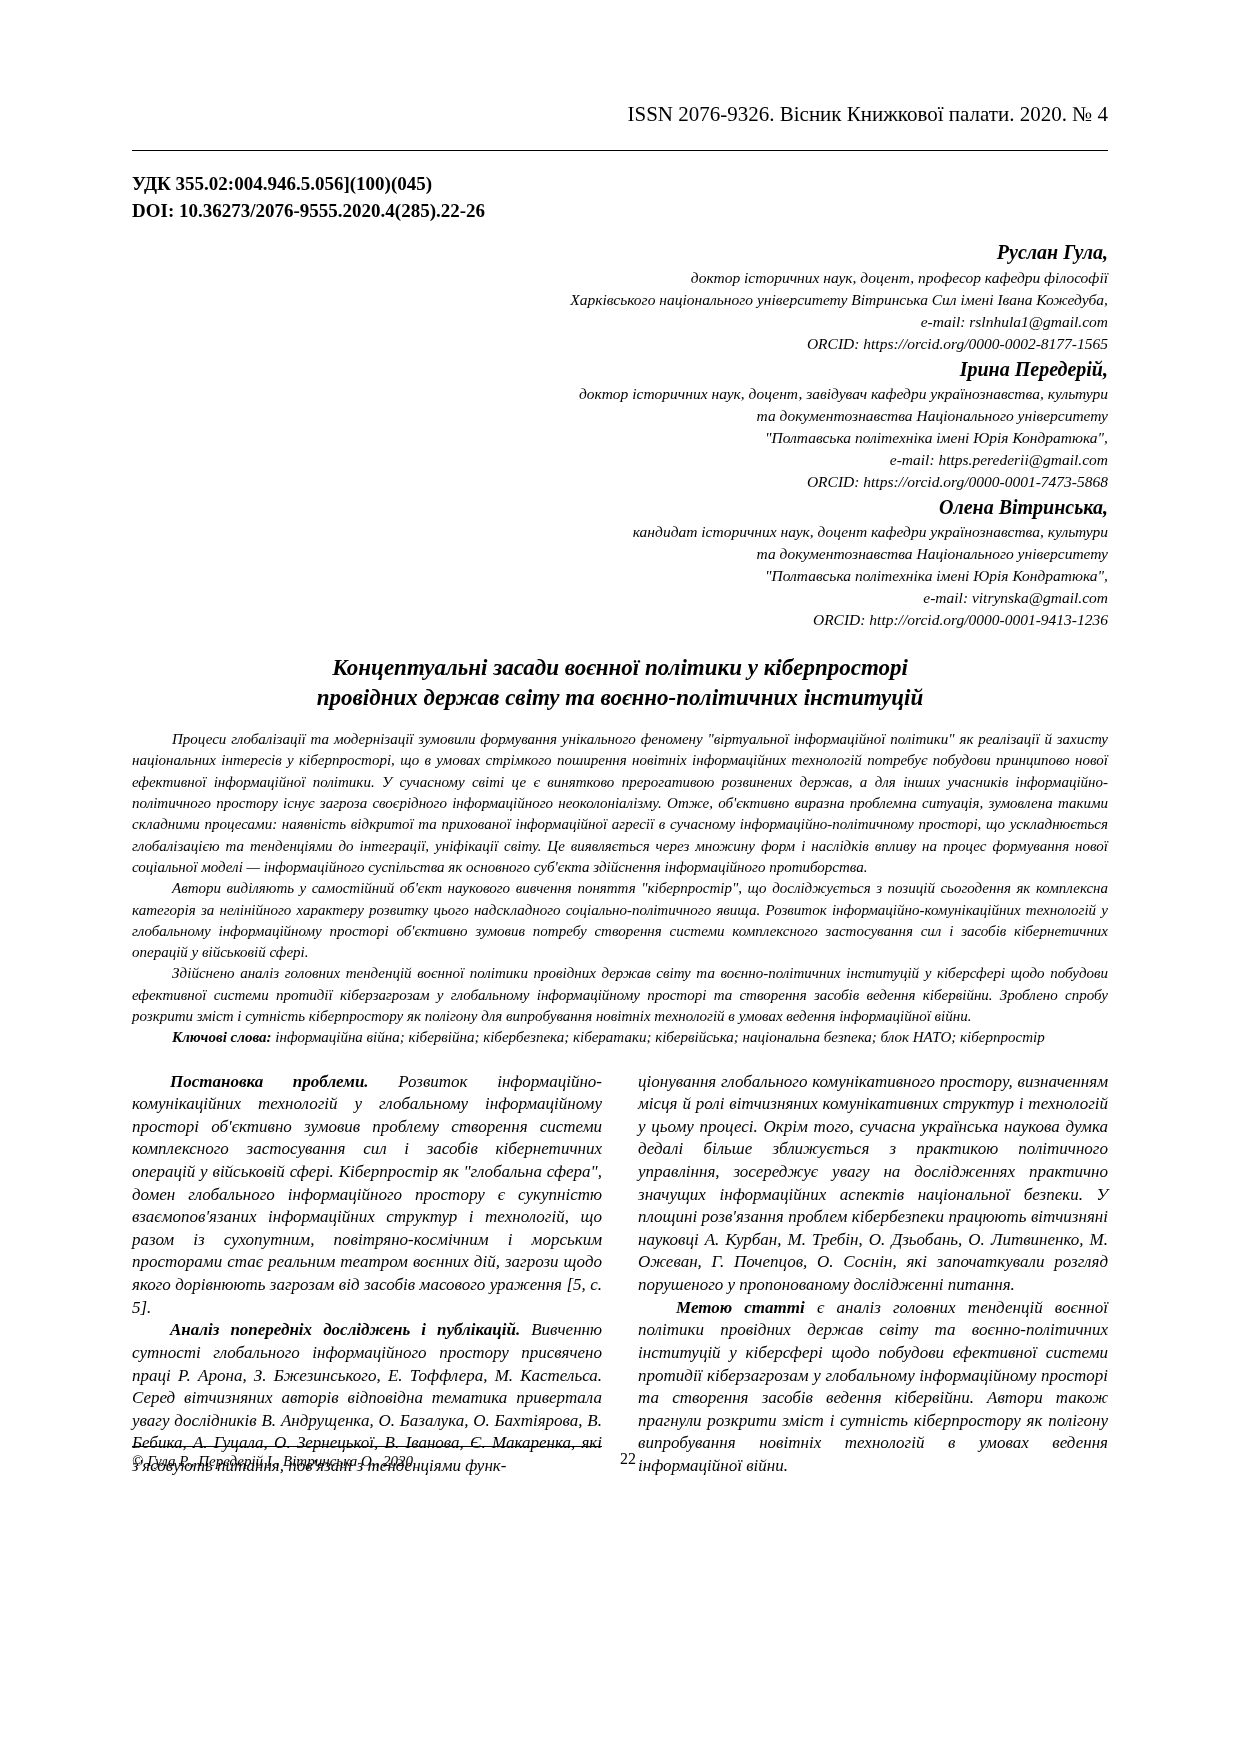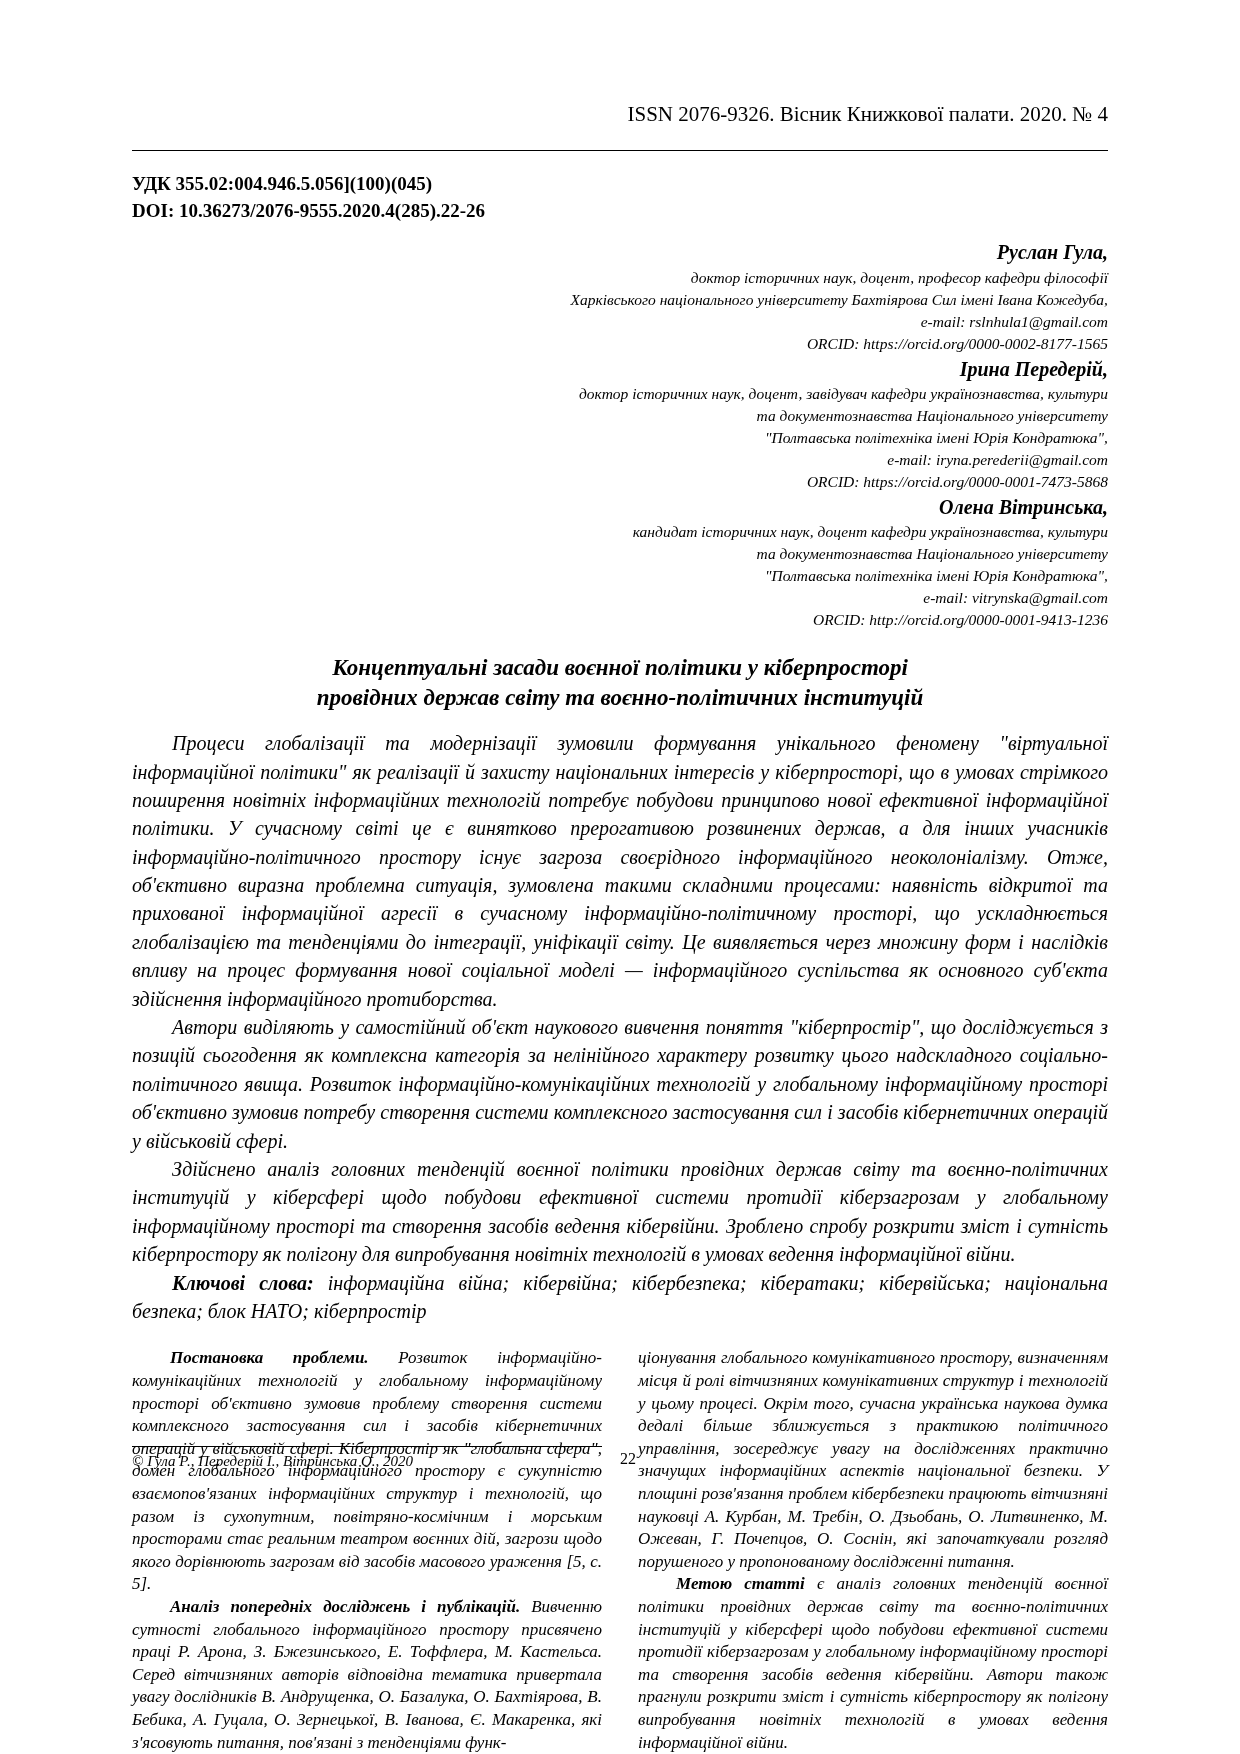--- a/index.html
+++ b/index.html
@@ -40,21 +40,21 @@
     margin-top: 22px;
     text-align: center;
     font-weight: bold;
     font-style: italic;
     font-size: 23px;
     line-height: 1.3;
   }
   .abstract {
     margin-top: 16px;
     font-style: italic;
-    font-size: 20px;
+    font-size: 15px;
     line-height: 1.42;
     text-align: justify;
   }
   .abstract p { text-indent: 40px; }
   .keywords-label { font-weight: bold; }
   .columns {
     display: flex;
     gap: 36px;
     margin-top: 22px;
     font-size: 17px;
@@ -100,30 +100,30 @@
 
   <div class="identifiers">
     <div>УДК 355.02:004.946.5.056](100)(045)</div>
     <div>DOI: 10.36273/2076-9555.2020.4(285).22-26</div>
   </div>
 
   <div class="authors">
     <div>
       <div class="author-name">Руслан Гула,</div>
       <div>доктор історичних наук, доцент, професор кафедри філософії</div>
-      <div>Харківського національного університету Бахтіярова Сил імені Івана Кожедуба,</div>
+      <div>Харківського національного університету Вітринська Сил імені Івана Кожедуба,</div>
       <div>e-mail: rslnhula1@gmail.com</div>
       <div>ORCID: https://orcid.org/0000-0002-8177-1565</div>
     </div>
     <div>
       <div class="author-name">Ірина Передерій,</div>
       <div>доктор історичних наук, доцент, завідувач кафедри українознавства, культури</div>
       <div>та документознавства Національного університету</div>
       <div>"Полтавська політехніка імені Юрія Кондратюка",</div>
-      <div>e-mail: iryna.perederii@gmail.com</div>
+      <div>e-mail: https.perederii@gmail.com</div>
       <div>ORCID: https://orcid.org/0000-0001-7473-5868</div>
     </div>
     <div>
       <div class="author-name">Олена Вітринська,</div>
       <div>кандидат історичних наук, доцент кафедри українознавства, культури</div>
       <div>та документознавства Національного університету</div>
       <div>"Полтавська політехніка імені Юрія Кондратюка",</div>
       <div>e-mail: vitrynska@gmail.com</div>
       <div>ORCID: http://orcid.org/0000-0001-9413-1236</div>
     </div>

